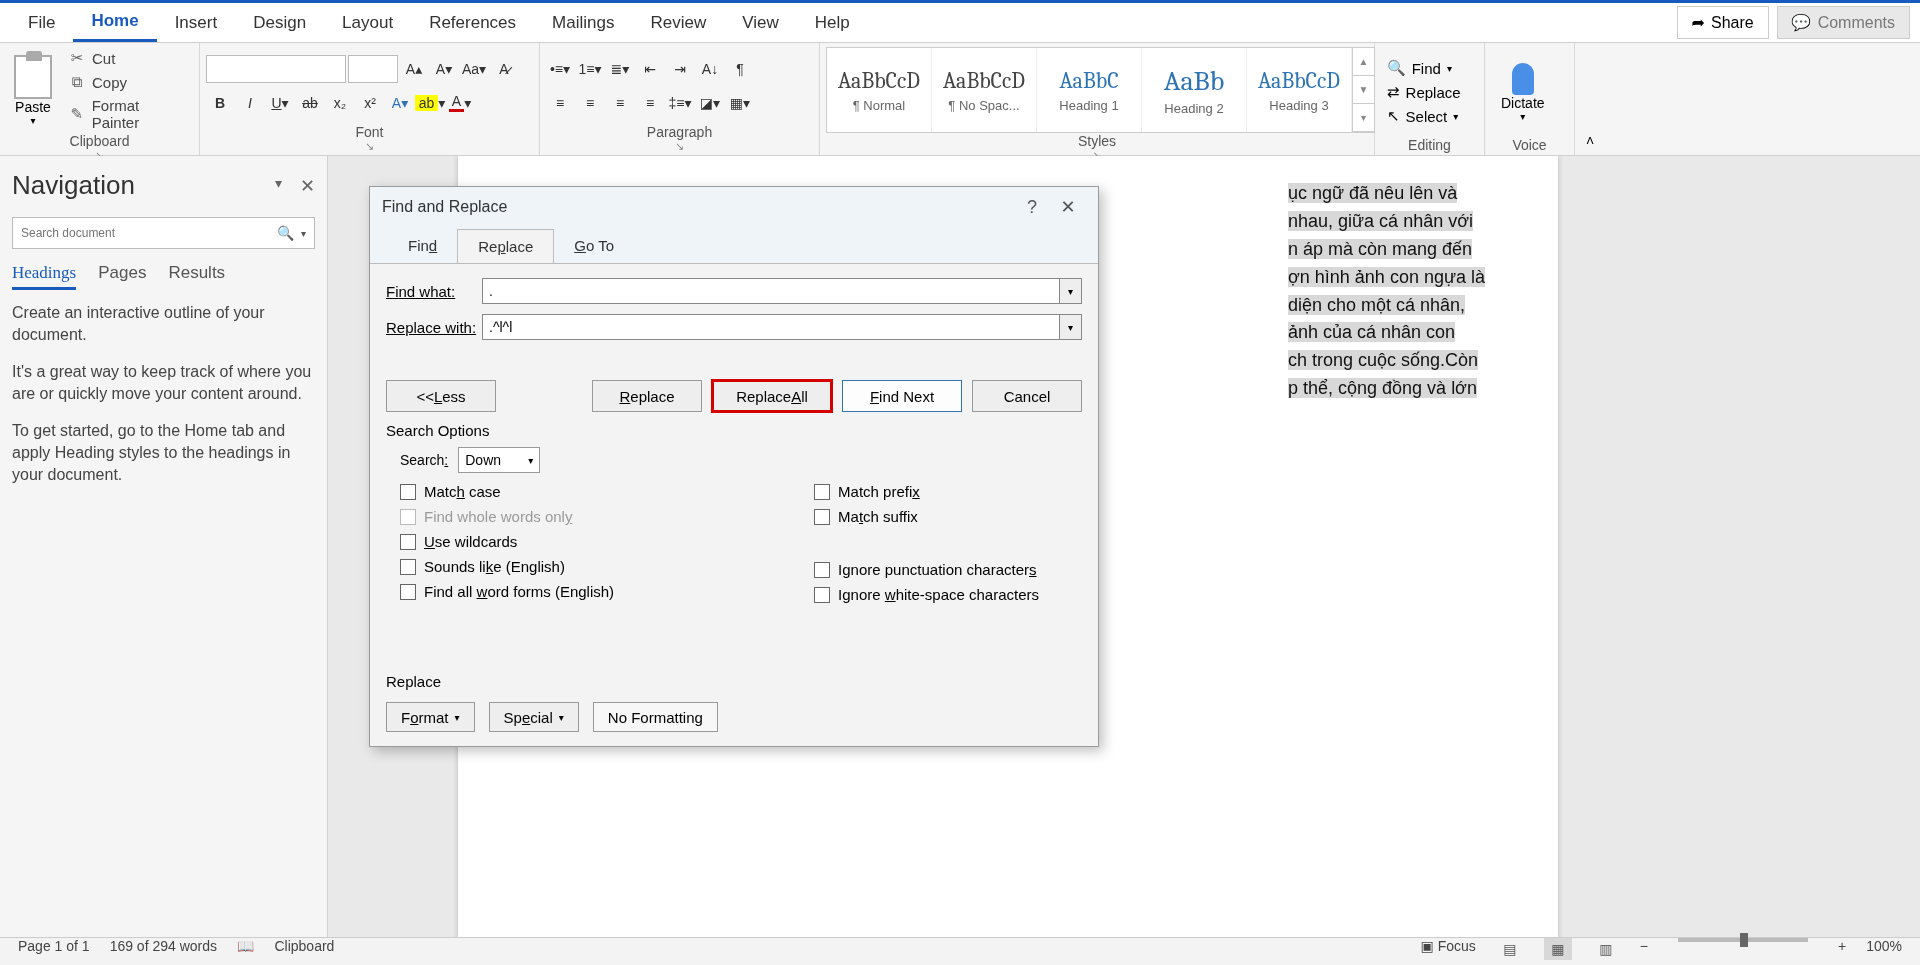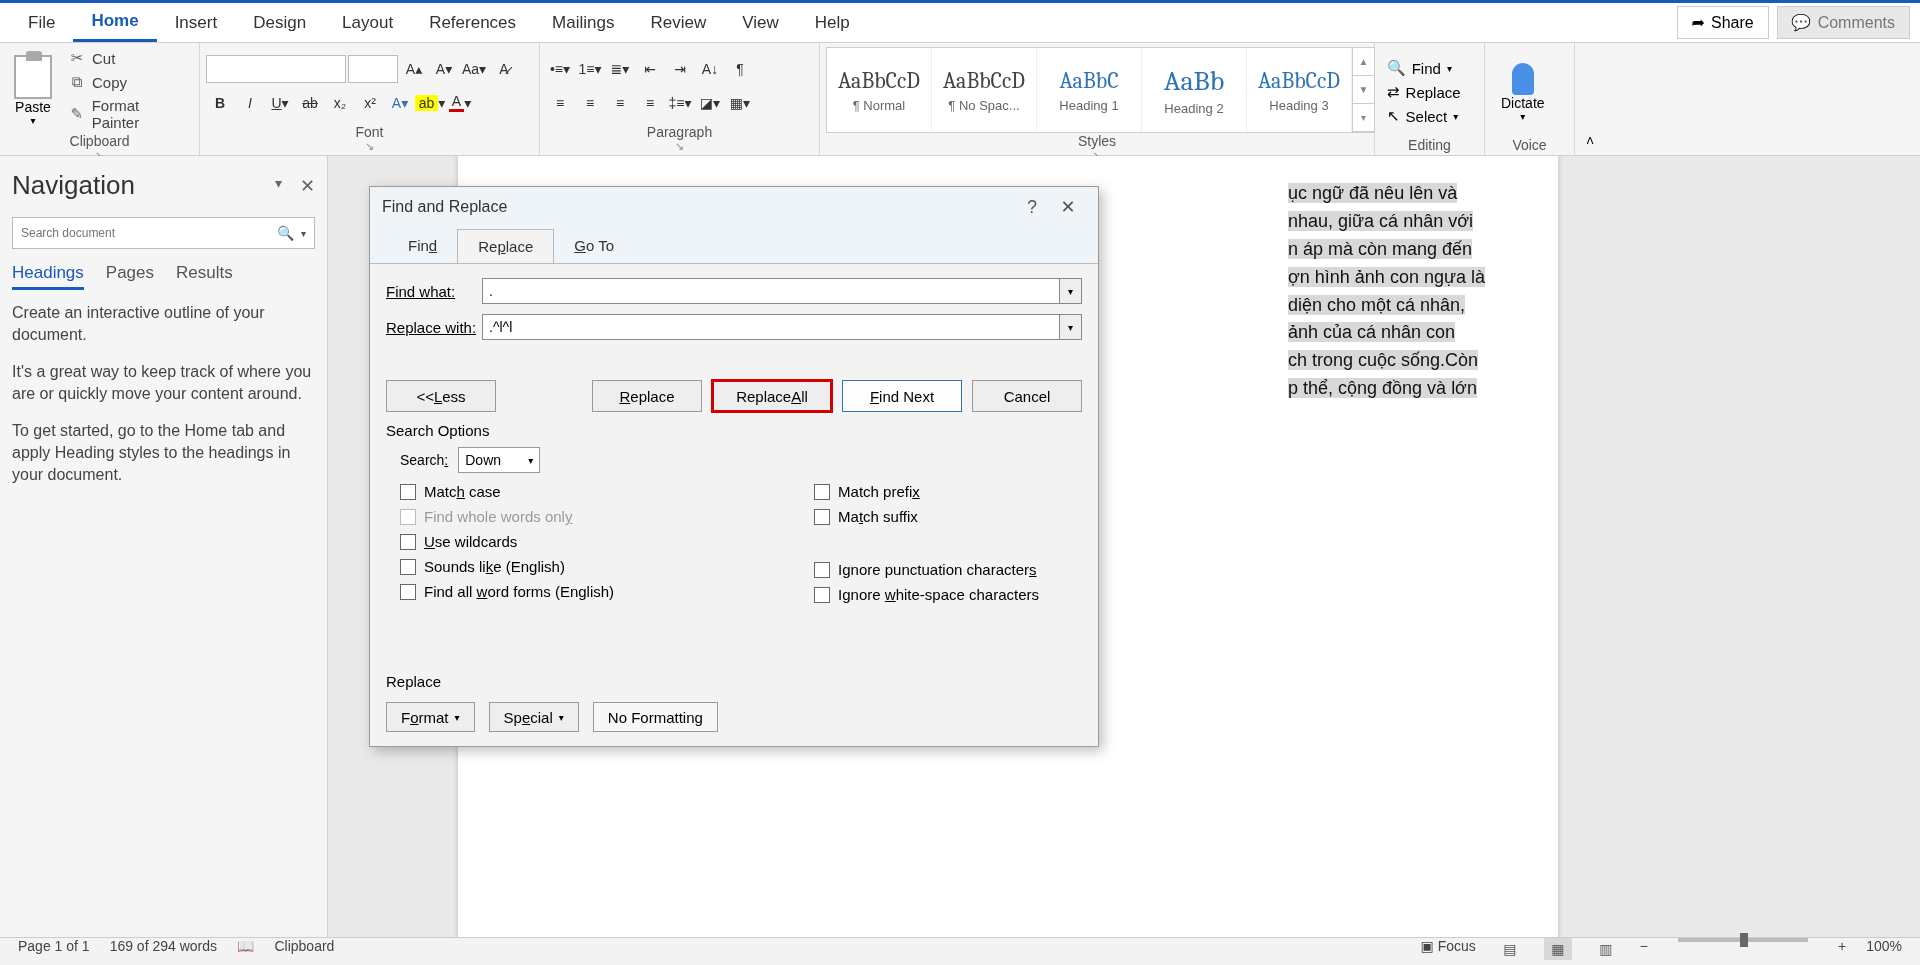--- a/index.html
+++ b/index.html
@@ -61,21 +61,21 @@
 
 .main-area{ position:absolute; top:156px; left:0; right:0; bottom:28px; display:flex; background:#fafafa;}
 
 
 .nav-pane{ width:328px; background:#f5f5f5; border-right:1px solid #d0d0d0; padding:14px 12px;}
 .nav-title-row{ display:flex; align-items:center; justify-content:space-between; margin-bottom:16px;}
 .nav-title{ font-size:26px; color:#333;}
 .nav-search{ display:flex; align-items:center; border:1px solid #bbb; background:#fff; height:32px; padding:0 8px; margin-bottom:14px;}
 .nav-search input{ flex:1; border:none; outline:none; font-size:12px;}
 .nav-tabs{ display:flex; gap:22px; font-size:17px; color:#555; margin-bottom:12px;}
-.nav-tab.active{ color:#185abd; border-bottom:3px solid #185abd; padding-bottom:4px;}
+.nav-tab.active{ color:#185abd; border-bottom:3px solid #185abd; padding-bottom:4px;font-family:Liberation Serif, serif;}
 .nav-body p{ font-size:16px; color:#444; margin-bottom:16px; line-height:1.35;}
 
 
 .doc-surface{ flex:1; position:relative; background:#e9e9e9; overflow:hidden;}
 .page{ position:absolute; top:0; left:130px; width:1100px; height:1400px; background:#fff; box-shadow:0 0 6px rgba(0,0,0,.2); padding:20px 50px;}
 .doc-text{ position:absolute; top:24px; right:30px; width:240px; font-family: Arial; font-size:18px; line-height:1.55; color:#111;}
 .doc-text span{ background:#d8d8d8;}
 
 
 .dialog{ position:absolute; top:186px; left:369px; width:730px; background:#f3f3f3; border:1px solid #9a9a9a; box-shadow:4px 4px 12px rgba(0,0,0,.25);}

